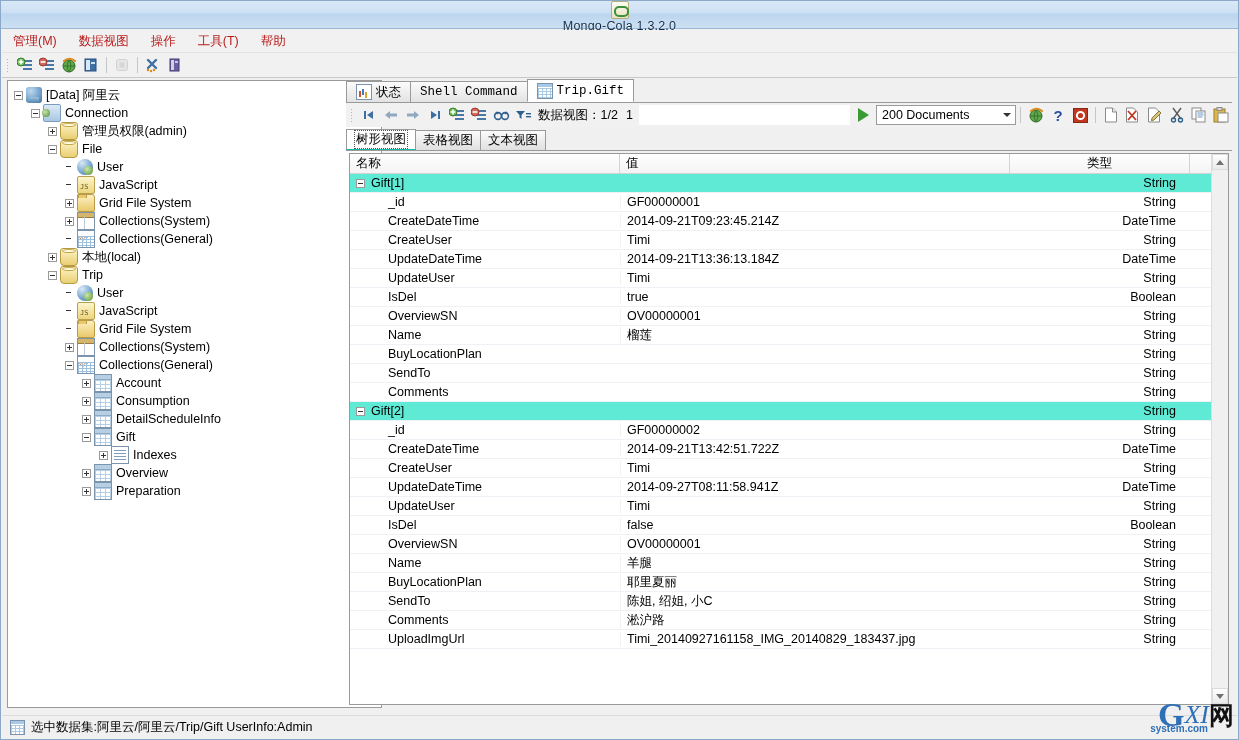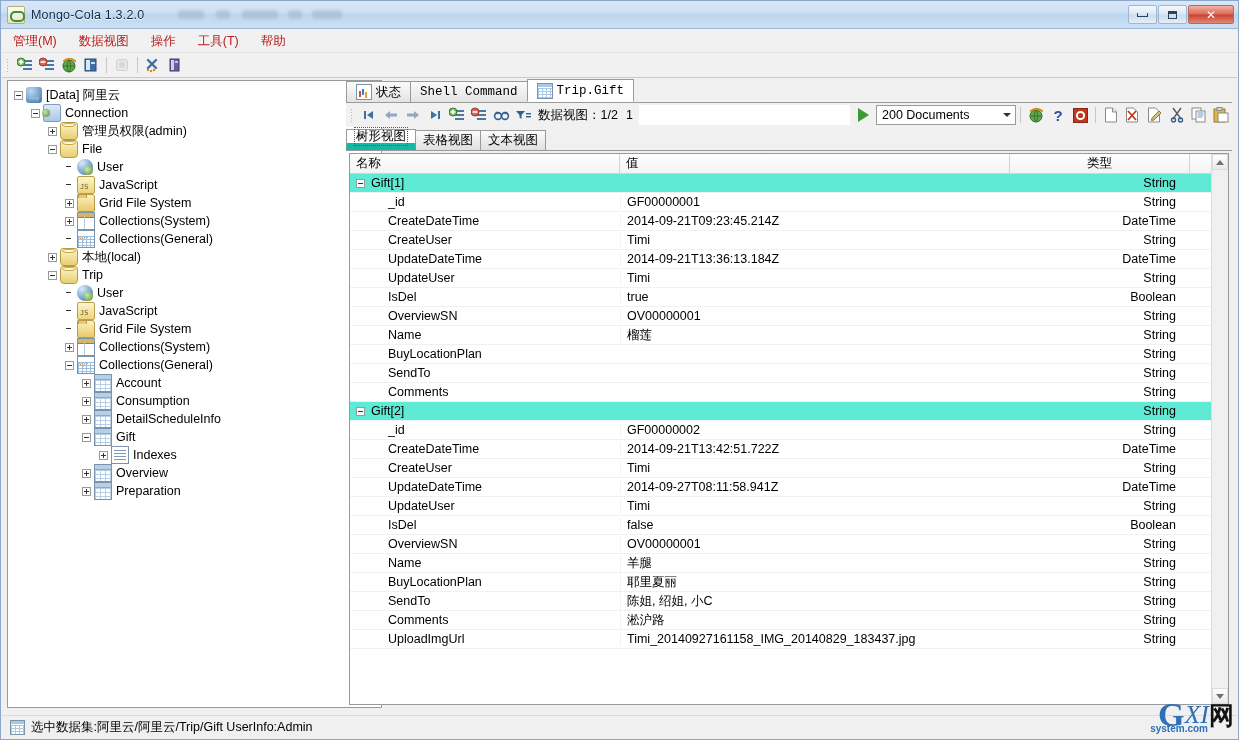--- a/index.html
+++ b/index.html
@@ -22,20 +22,21 @@
     box-sizing: border-box;
   }
 
   
   .titlebar {
     position: absolute; left: 0; top: 0; right: 0; height: 28px;
     background: linear-gradient(to bottom, #d9e8f7 0%, #cfe1f4 40%, #bcd6ef 50%, #cde0f2 100%);
     border-bottom: 1px solid #9ab8d8;
     display: flex; align-items: center;
     box-sizing: border-box;
+    flex-direction: column;
   }
   .title-icon {
     width: 16px; height: 16px; margin-left: 6px; margin-right: 6px;
     flex: 0 0 auto;
     background: linear-gradient(to bottom,#fdfdf4,#e8e4bd);
     border: 1px solid #b4ae7d; border-radius: 2px;
     position: relative;
   }
   .title-icon:after {
     content: ""; position: absolute; left: 2px; top: 4px; width: 11px; height: 7px;
@@ -201,21 +202,21 @@
 
   .viewtabs {
     position:absolute; left:0; top:48px; right:0; height: 22px;
     display:flex; align-items:flex-end; border-bottom:1px solid #9a9a9a;
   }
   .vtab {
     height:20px; padding:0 7px; font-size:12.5px; display:flex;align-items:center;
     background: linear-gradient(to bottom,#fbfbfb,#e0e0e0);
     border:1px solid #9a9a9a; border-bottom:none; margin-right:-1px; box-sizing:border-box;
   }
-  .vtab.active { background:#fff; border-bottom:7px solid #14b8a6; height:21px; position:relative; z-index:2;}
+  .vtab.active { background:#fff; border-bottom:1px solid #14b8a6; height:21px; position:relative; z-index:2;}
   .vtab.active .vtab-inner { border:1px dotted #555; padding:0 1px; }
 
   
   .gridwrap {
     position:absolute; left:3px; top:73px; right:3px; bottom:3px;
     border:1px solid #9a9a9a; background:#fff; box-sizing:border-box; overflow:hidden;
   }
   .gridhead {
     display:flex; height:19px; border-bottom:1px solid #d3d3d3;
     background: linear-gradient(to bottom,#ffffff,#f3f3f3);

